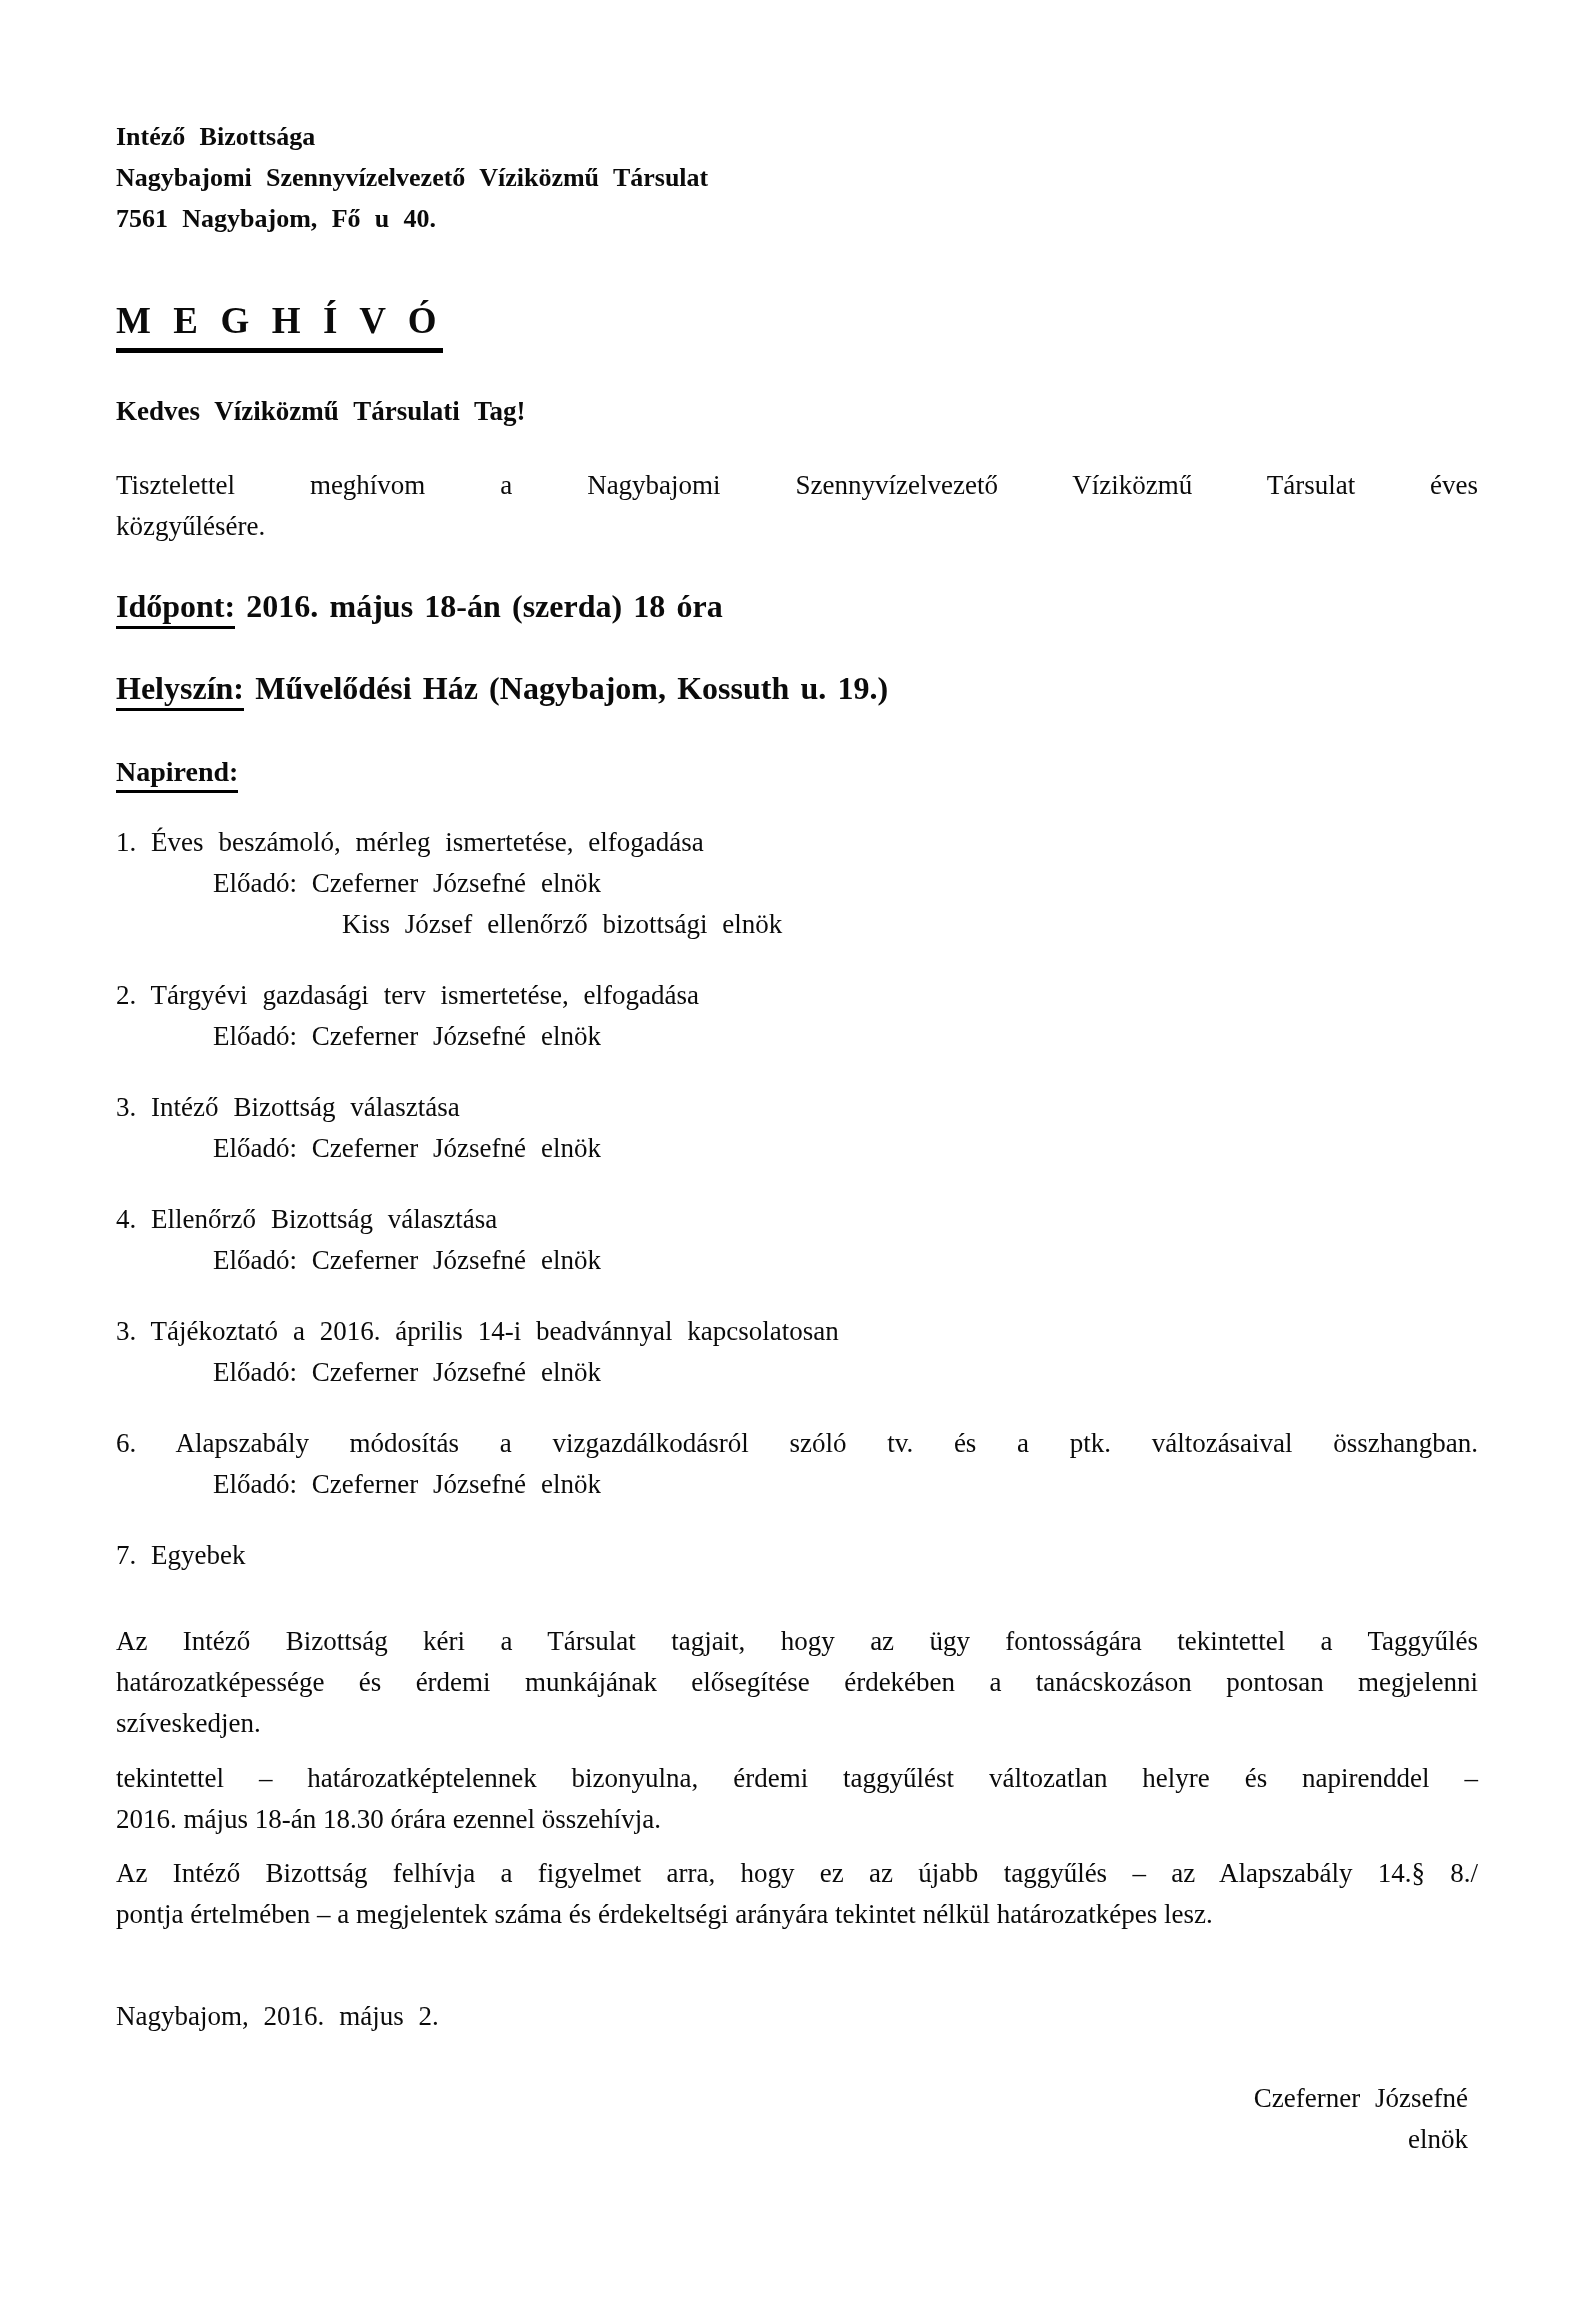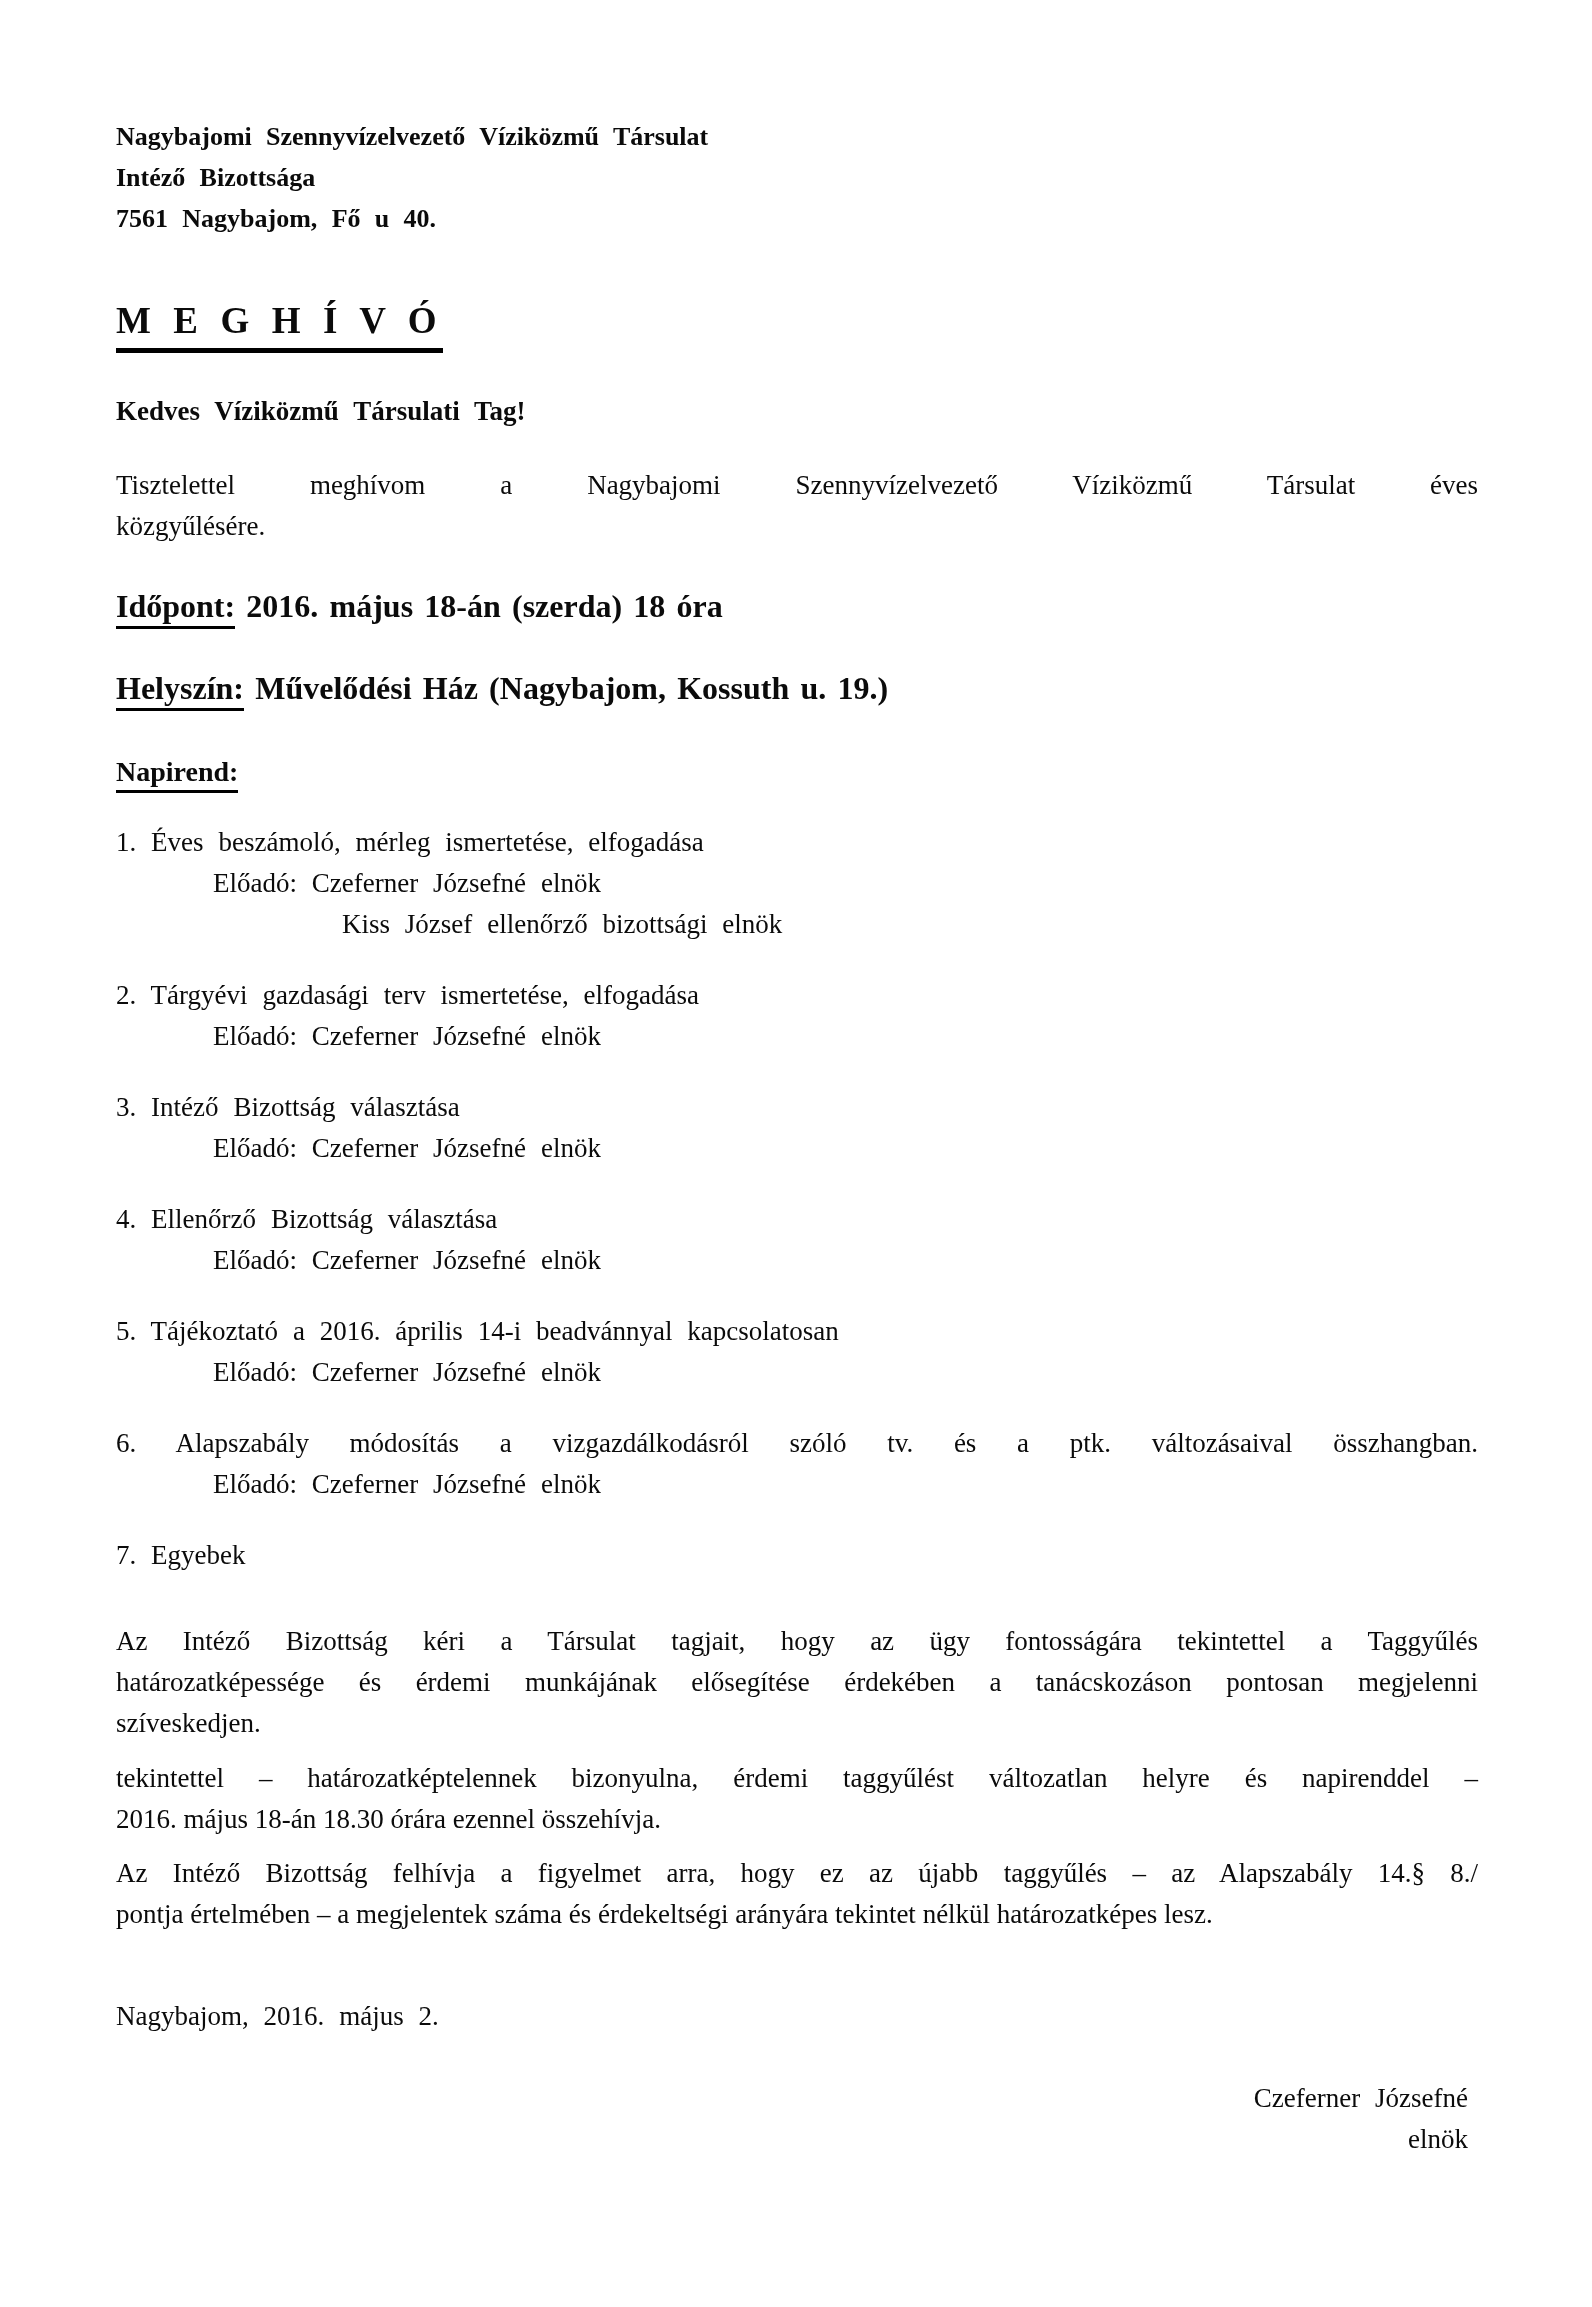--- a/index.html
+++ b/index.html
@@ -42,22 +42,22 @@
   .para.first { margin-top: 45px; }
   .date-line { margin-top: 61px; word-spacing: 0.3em; }
   .signature { margin-top: 41px; margin-left: 838px; width: 514px; text-align: right; word-spacing: 0.3em; }
 </style>
 </head>
 <body>
 
 <div class="page">
 
   <div class="header-block">
+    <div>Intéző Bizottsága</div>
     <div>Nagybajomi Szennyvízelvezető Víziközmű Társulat</div>
-    <div>Intéző Bizottsága</div>
     <div>7561 Nagybajom, Fő u 40.</div>
   </div>
 
   <div class="doc-title">
     <span class="title-text">M E G H Í V Ó</span>
   </div>
 
   <div class="greeting">Kedves Víziközmű Társulati Tag!</div>
 
   <div class="intro">
@@ -96,21 +96,21 @@
       <div>3. Intéző Bizottság választása</div>
       <div class="indent1">Előadó: Czeferner Józsefné elnök</div>
     </div>
 
     <div class="agenda-item">
       <div>4. Ellenőrző Bizottság választása</div>
       <div class="indent1">Előadó: Czeferner Józsefné elnök</div>
     </div>
 
     <div class="agenda-item">
-      <div>5. Tájékoztató a 2016. április 14-i beadvánnyal kapcsolatosan</div>
+      <div>3. Tájékoztató a 2016. április 14-i beadvánnyal kapcsolatosan</div>
       <div class="indent1">Előadó: Czeferner Józsefné elnök</div>
     </div>
 
     <div class="agenda-item">
       <div class="jline">6. Alapszabály módosítás a vizgazdálkodásról szóló tv. és a ptk. változásaival összhangban.</div>
       <div class="indent1">Előadó: Czeferner Józsefné elnök</div>
     </div>
 
     <div class="agenda-item">
       <div>7. Egyebek</div>

